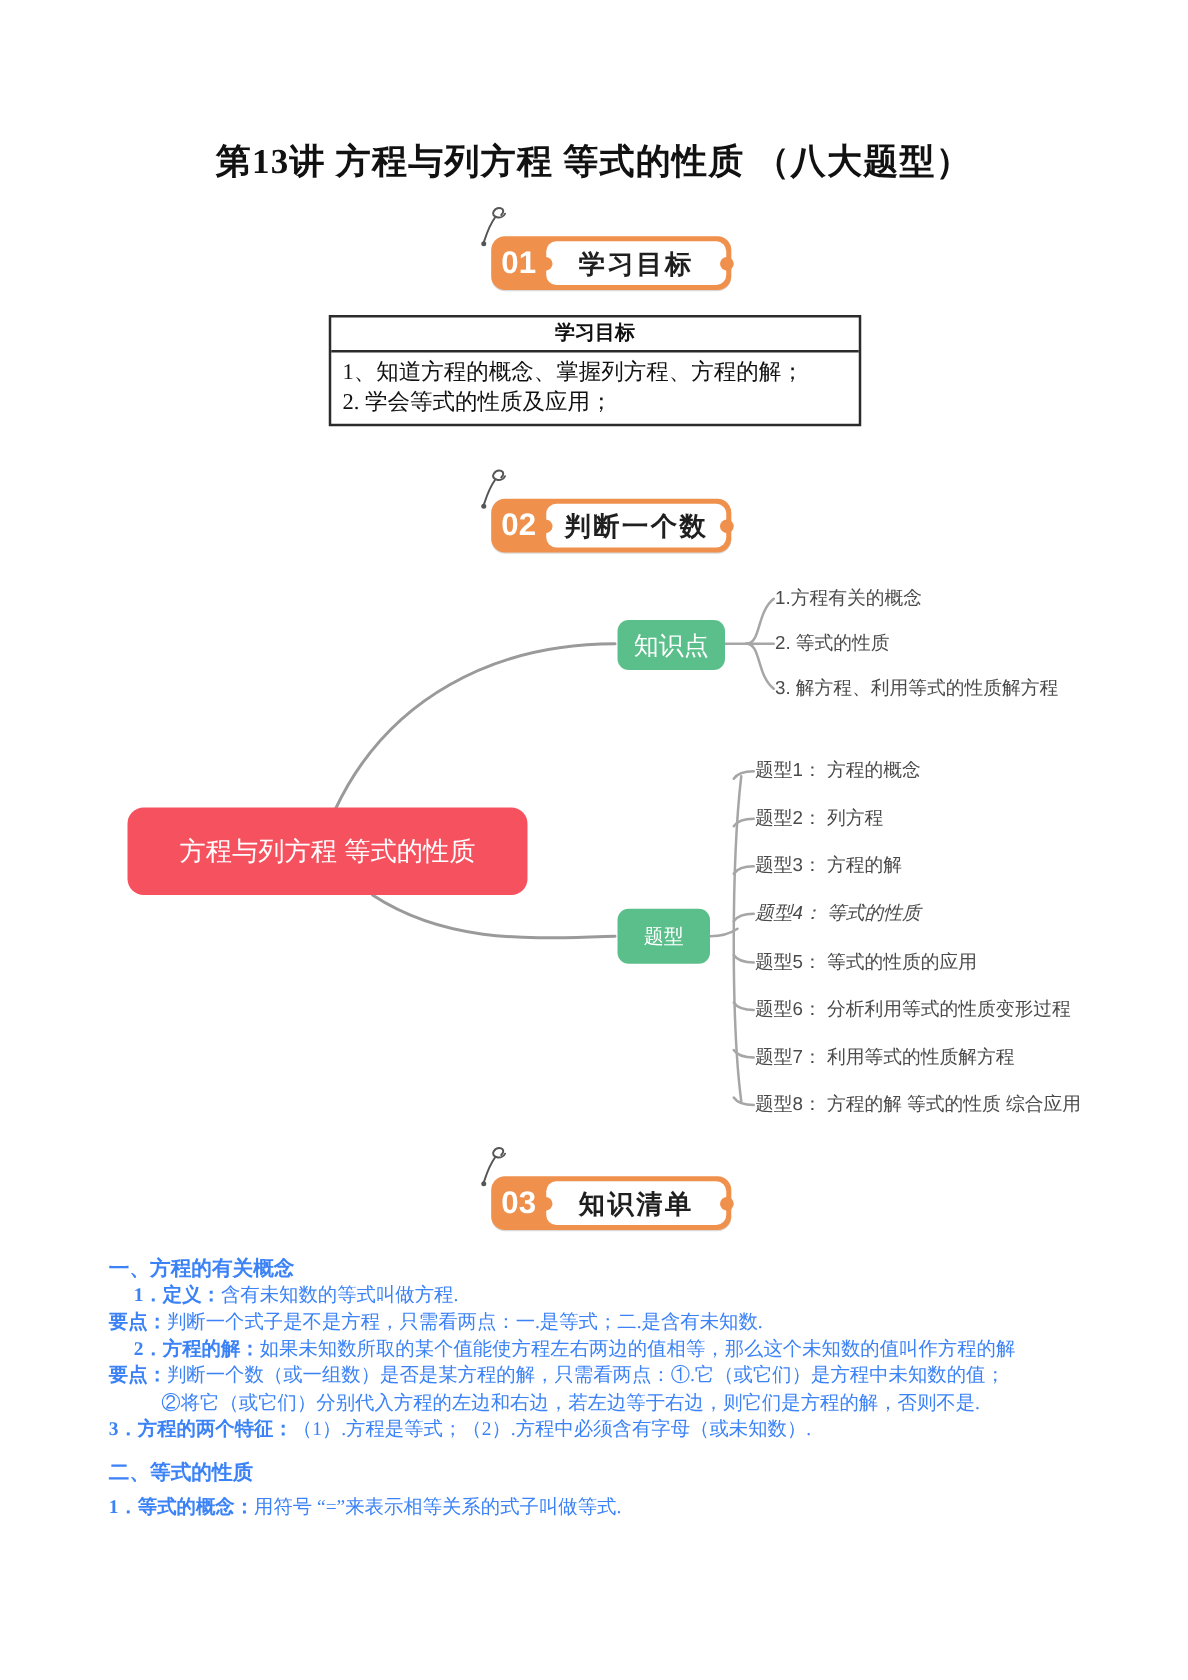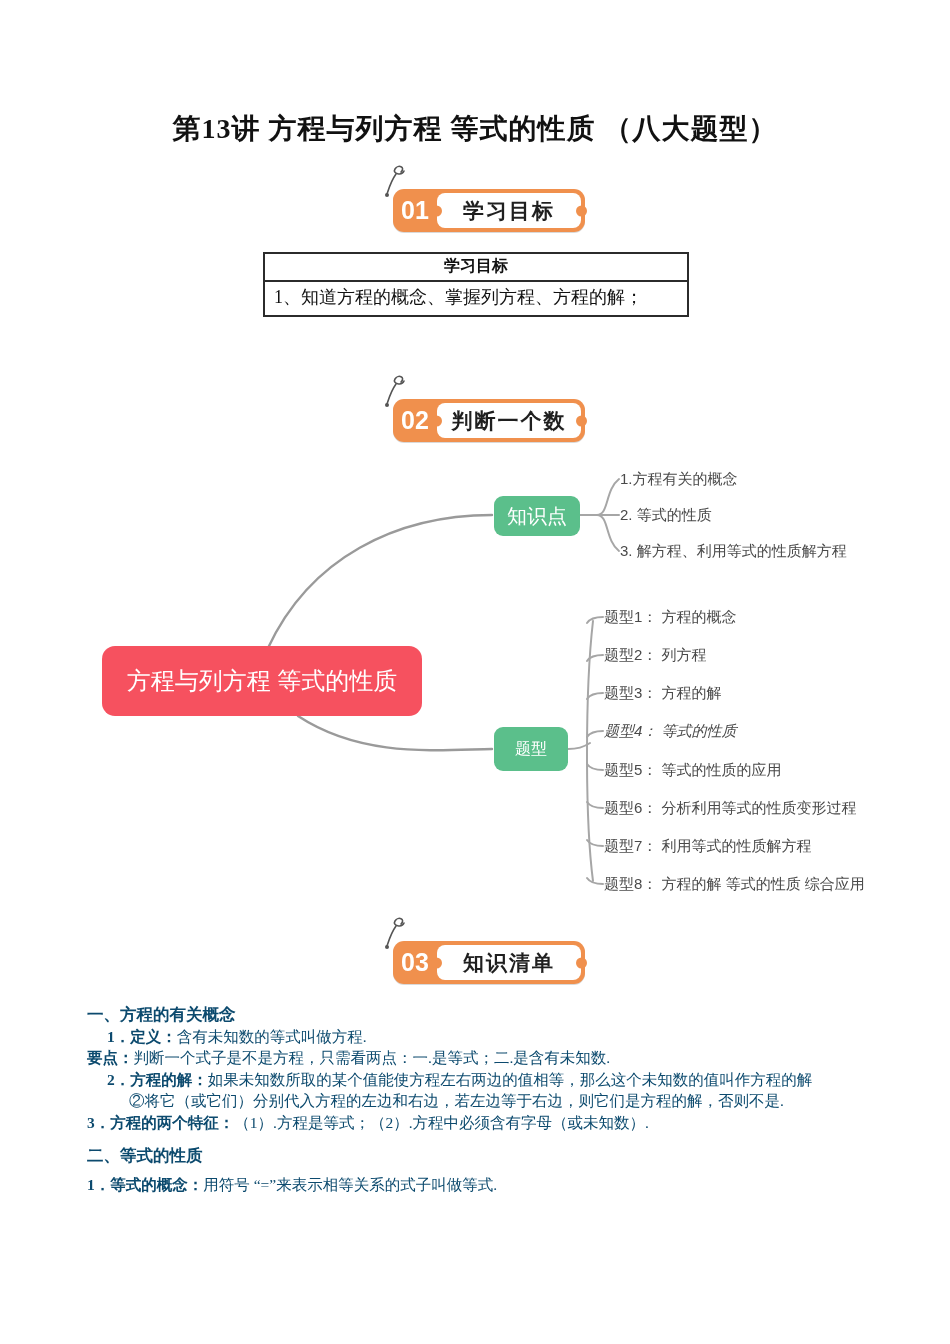--- a/index.html
+++ b/index.html
@@ -55,32 +55,32 @@
   .goals-body { padding:3px 9px 6px; font-size:18px; line-height:24px; }
   .goals-body p { margin:0; }
 
   
   .mm-svg { position:absolute; left:0; top:440px; width:950px; height:470px; pointer-events:none; }
   .mm-node {
     position:absolute; border-radius:9px; color:#ffffff;
     display:flex; align-items:center; justify-content:center;
     font-family:"Liberation Sans","DejaVu Sans",sans-serif;
   }
-  .mm-root { left:102px; top:646px; width:320px; height:70px; background:#f6515f; font-size:24px; border-radius:13px; }
+  .mm-root { left:102px; top:646px; width:320px; height:70px; background:#f6515f; font-size:21px; border-radius:13px; }
   .mm-knowledge { left:494px; top:496px; width:86px; height:40px; background:#5bbf8b; font-size:20px; }
   .mm-types { left:494px; top:727px; width:74px; height:44px; background:#5bbf8b; font-size:16px; }
   .mm-item {
     position:absolute; white-space:nowrap; color:#4a4a4a;
     font:15px/18px "Liberation Sans","DejaVu Sans",sans-serif;
   }
 
   
   .content {
     position:absolute; left:87px; top:1004px; width:780px;
-    font-size:15.5px; line-height:21.5px; color:#0c4a6e;
+    font-size:15.5px; line-height:21.5px; color:#3b82f6;
   }
   .content p { margin:0; }
   .content b { font-weight:bold; }
   .sec-title { font-weight:bold; font-size:16.5px; }
   .indent1 { text-indent:20px; }
   .indent2 { text-indent:42px; }
   .mt1 { margin-top:12px !important; }
   .mt2 { margin-top:7px !important; }
 </style>
 </head>
@@ -96,20 +96,21 @@
       <circle cx="6" cy="30" r="2" fill="#555"></circle>
     </svg>
     <div class="badge-num">01</div>
     <div class="badge-pill">学习目标</div>
   </div>
 
   <div class="goals-table">
     <div class="goals-header">学习目标</div>
     <div class="goals-body">
       <p>1、知道方程的概念、掌握列方程、方程的解；</p>
+      <p>2.  学会等式的性质及应用；</p>
     </div>
   </div>
 
   <div class="badge" style="left:393px; top:399px;">
     <svg class="pin" viewBox="0 0 28 34">
       <path d="M20,7 C25,2 17,-1 14,4 C11,9 21,11 23,6 M15,9 C10,16 8,23 6,29" fill="none" stroke="#555" stroke-width="1.6" stroke-linecap="round"></path>
       <circle cx="6" cy="30" r="2" fill="#555"></circle>
     </svg>
     <div class="badge-num">02</div>
     <div class="badge-pill">判断一个数</div>
@@ -163,19 +164,20 @@
     </svg>
     <div class="badge-num">03</div>
     <div class="badge-pill">知识清单</div>
   </div>
 
   <div class="content">
     <p class="sec-title">一、方程的有关概念</p>
     <p class="indent1"><b>1．定义：</b><span>含有未知数的等式叫做方程.</span></p>
     <p><b>要点：</b><span>判断一个式子是不是方程，只需看两点：一.是等式；二.是含有未知数.</span></p>
     <p class="indent1"><b>2．方程的解：</b><span>如果未知数所取的某个值能使方程左右两边的值相等，那么这个未知数的值叫作方程的解</span></p>
+    <p><b>要点：</b><span>判断一个数（或一组数）是否是某方程的解，只需看两点：①.它（或它们）是方程中未知数的值；</span></p>
     <p class="indent2"><span>②将它（或它们）分别代入方程的左边和右边，若左边等于右边，则它们是方程的解，否则不是.</span></p>
     <p><b>3．方程的两个特征：</b><span>（1）.方程是等式；（2）.方程中必须含有字母（或未知数）.</span></p>
     <p class="sec-title mt1">二、等式的性质</p>
     <p class="mt2"><b>1．等式的概念：</b><span>用符号 “=”来表示相等关系的式子叫做等式.</span></p>
   </div>
 
 </div>
 
 </body></html>

